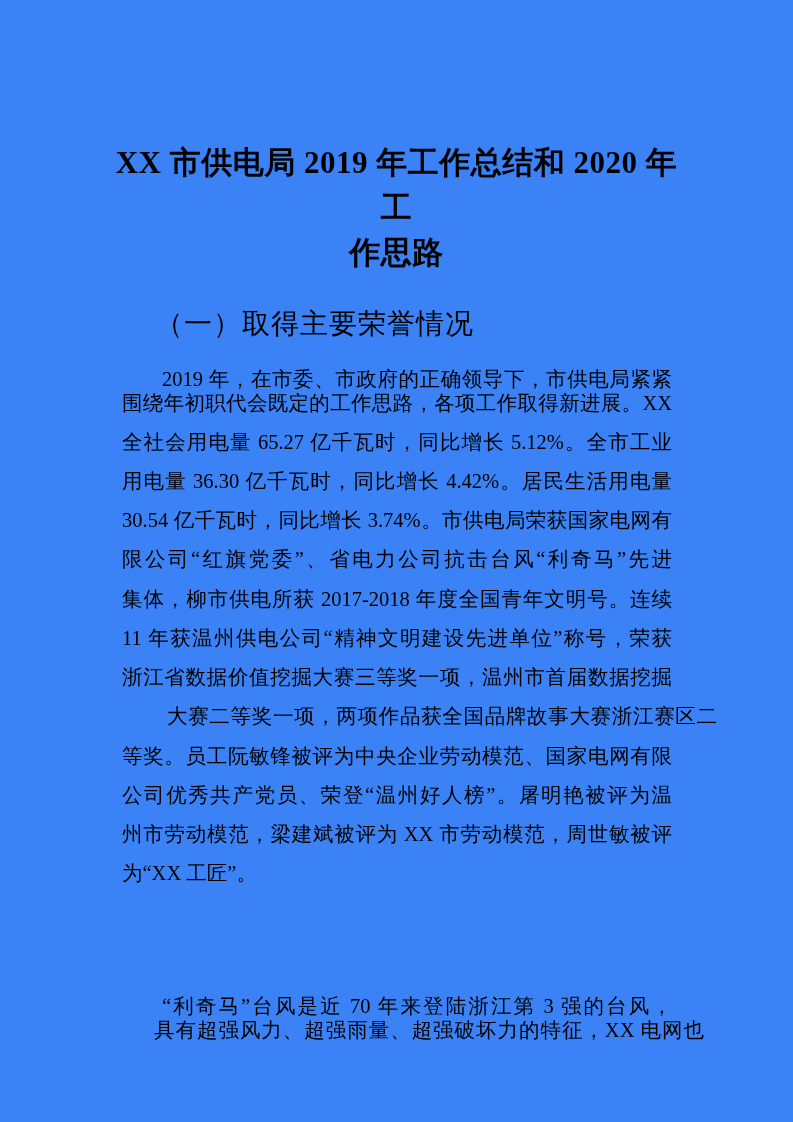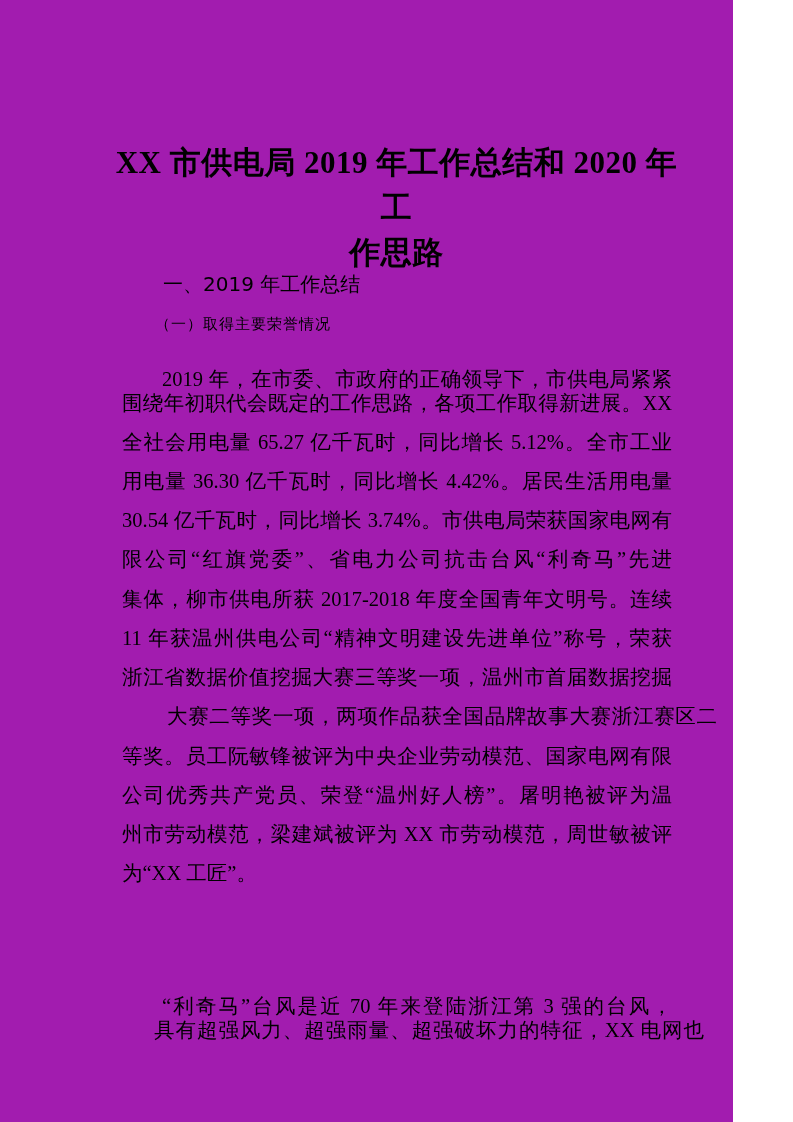--- a/index.html
+++ b/index.html
@@ -11,23 +11,23 @@
       width: 793px;
       height: 1122px;
       position: relative;
       overflow: hidden;
       color: #000;
       font-family: "DejaVu Serif", "Liberation Serif", serif;
     }
     .page {
       position: absolute;
       left: 0; top: 0;
-      width: 733px;
+      width: 793px;
       height: 1122px;
-      background: #a21caf;
+      background: #3b82f6;
     }
     .title {
       position: absolute;
       left: 110px;
       width: 573px;
       top: 140px;
       text-align: center;
       font-family: "Liberation Serif", "DejaVu Serif", serif;
       font-weight: bold;
       font-size: 31px;
@@ -50,21 +50,21 @@
       position: absolute;
       left: 163px;
       font-family: "DejaVu Sans", "Liberation Sans", sans-serif;
       font-size: 20px;
       line-height: 28px;
     }
     .h2 {
       position: absolute;
       left: 155px;
       font-family: "DejaVu Serif", "Liberation Serif", serif;
-      font-size: 15px;
+      font-size: 28px;
       line-height: 28px;
       letter-spacing: 1px;
     }
     .h3 {
       position: absolute;
       left: 162px;
       font-family: "DejaVu Serif", "Liberation Serif", serif;
       font-size: 20px;
       line-height: 28px;
       letter-spacing: 1px;
@@ -74,21 +74,20 @@
 </head>
 <body>
 
 <div class="page">
 
   <div class="title">
     <div>XX 市供电局 2019 年工作总结和 2020 年工</div>
     <div>作思路</div>
   </div>
 
-  <div class="h1" style="top:270px;">一、2019 年工作总结</div>
 
   <div class="h2" style="top:310px;">（一）取得主要荣誉情况</div>
 
   <div>
     <div class="line indent" style="top:349px;">2019 年，在市委、市政府的正确领导下，市供电局紧紧</div>
     <div class="line" style="top:389px;">围绕年初职代会既定的工作思路，各项工作取得新进展。XX</div>
     <div class="line" style="top:428px;">全社会用电量 65.27 亿千瓦时，同比增长 5.12%。全市工业</div>
     <div class="line" style="top:467px;">用电量 36.30 亿千瓦时，同比增长 4.42%。居民生活用电量</div>
     <div class="line" style="top:506px;">30.54 亿千瓦时，同比增长 3.74%。市供电局荣获国家电网有</div>
     <div class="line" style="top:545px;">限公司“红旗党委”、省电力公司抗击台风“利奇马”先进</div>

